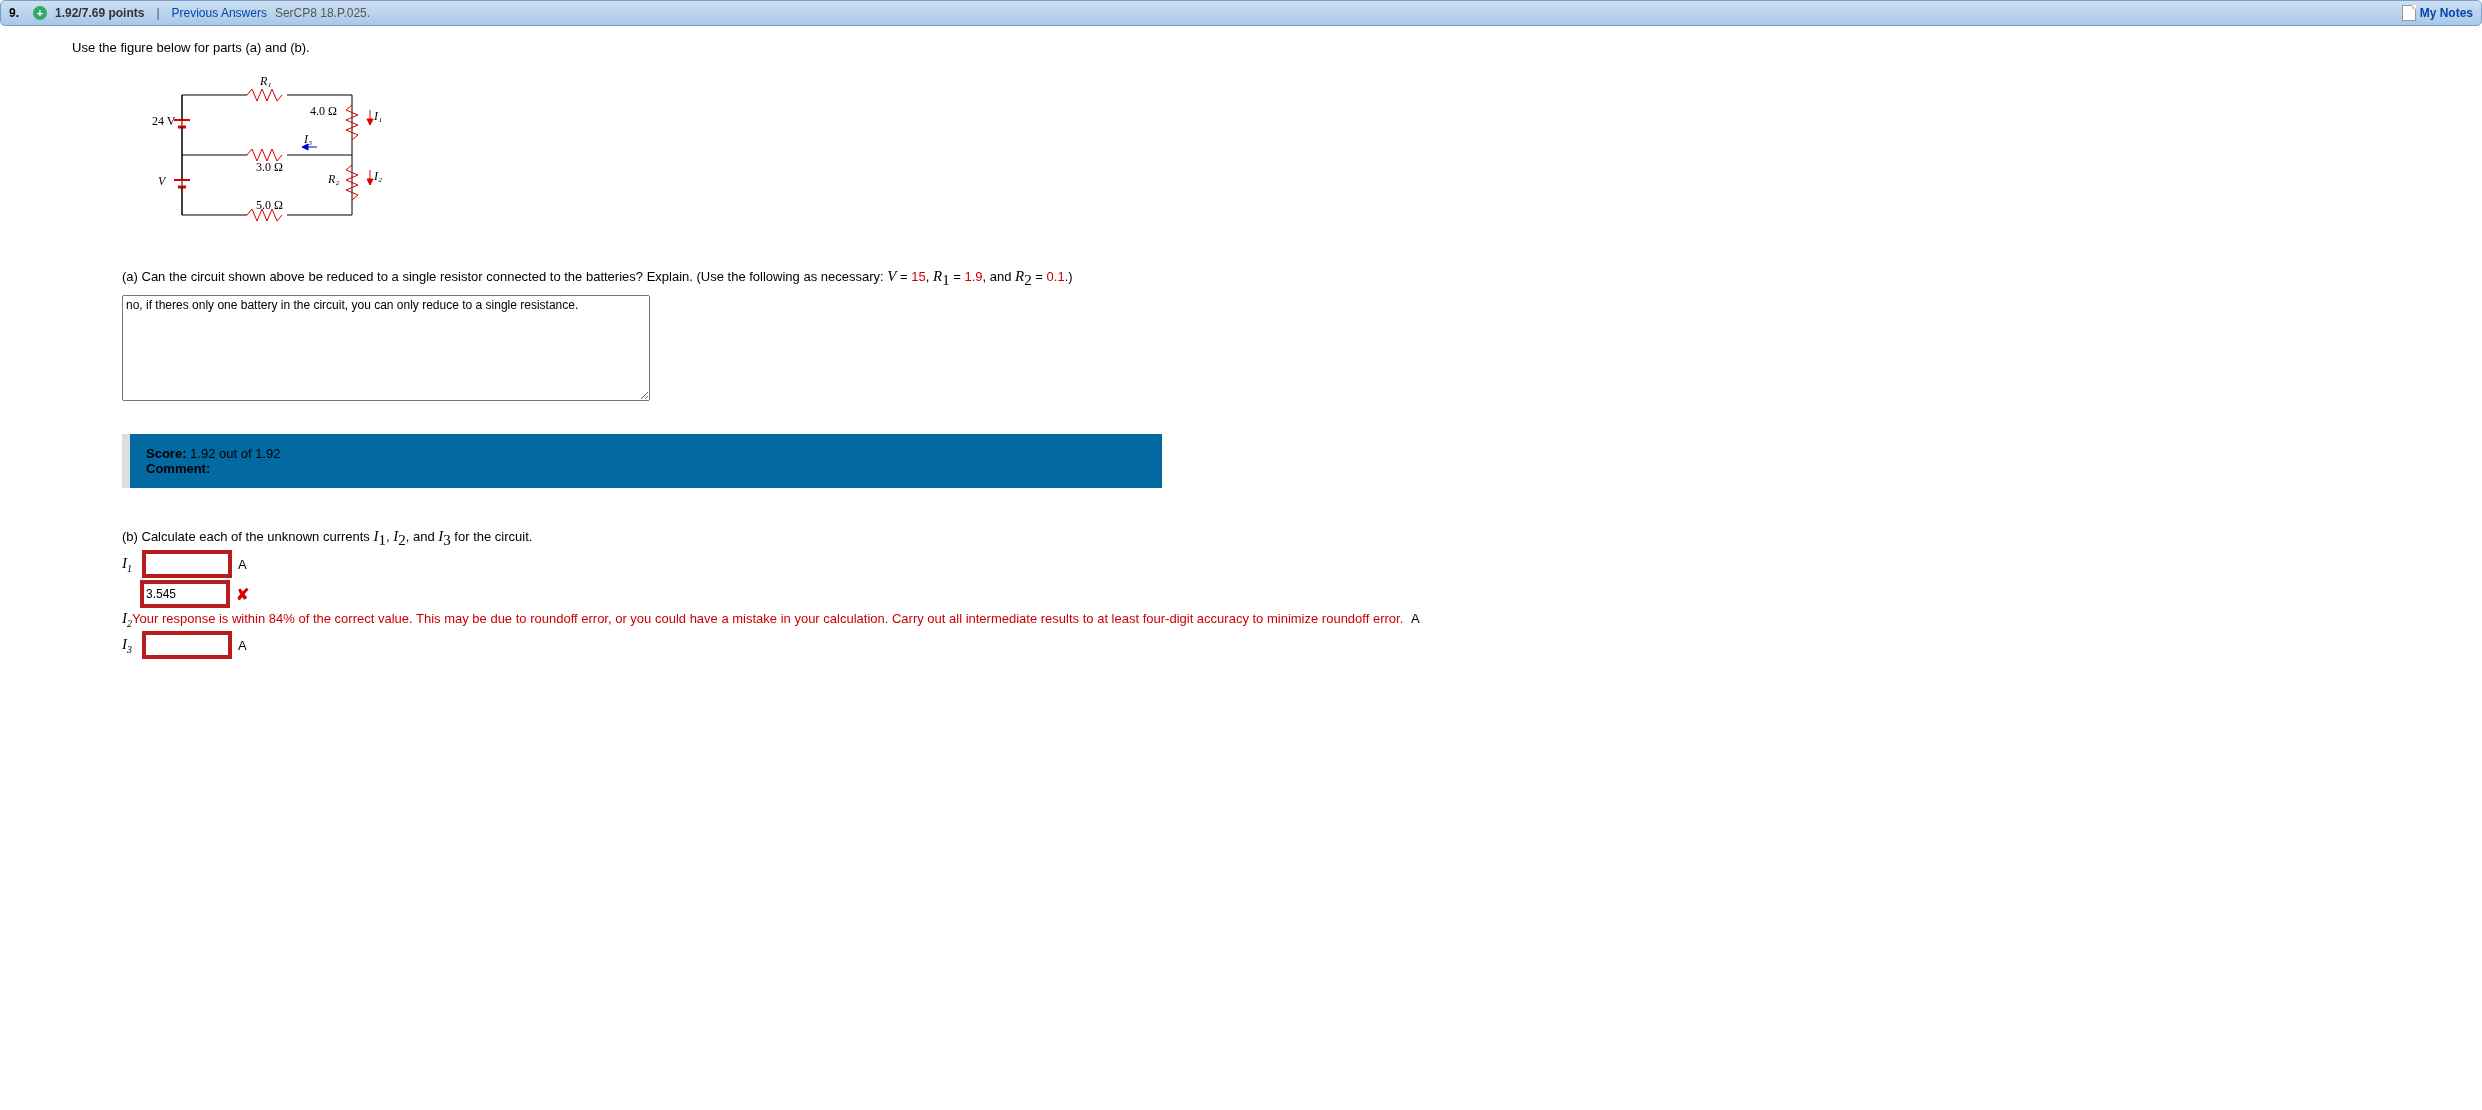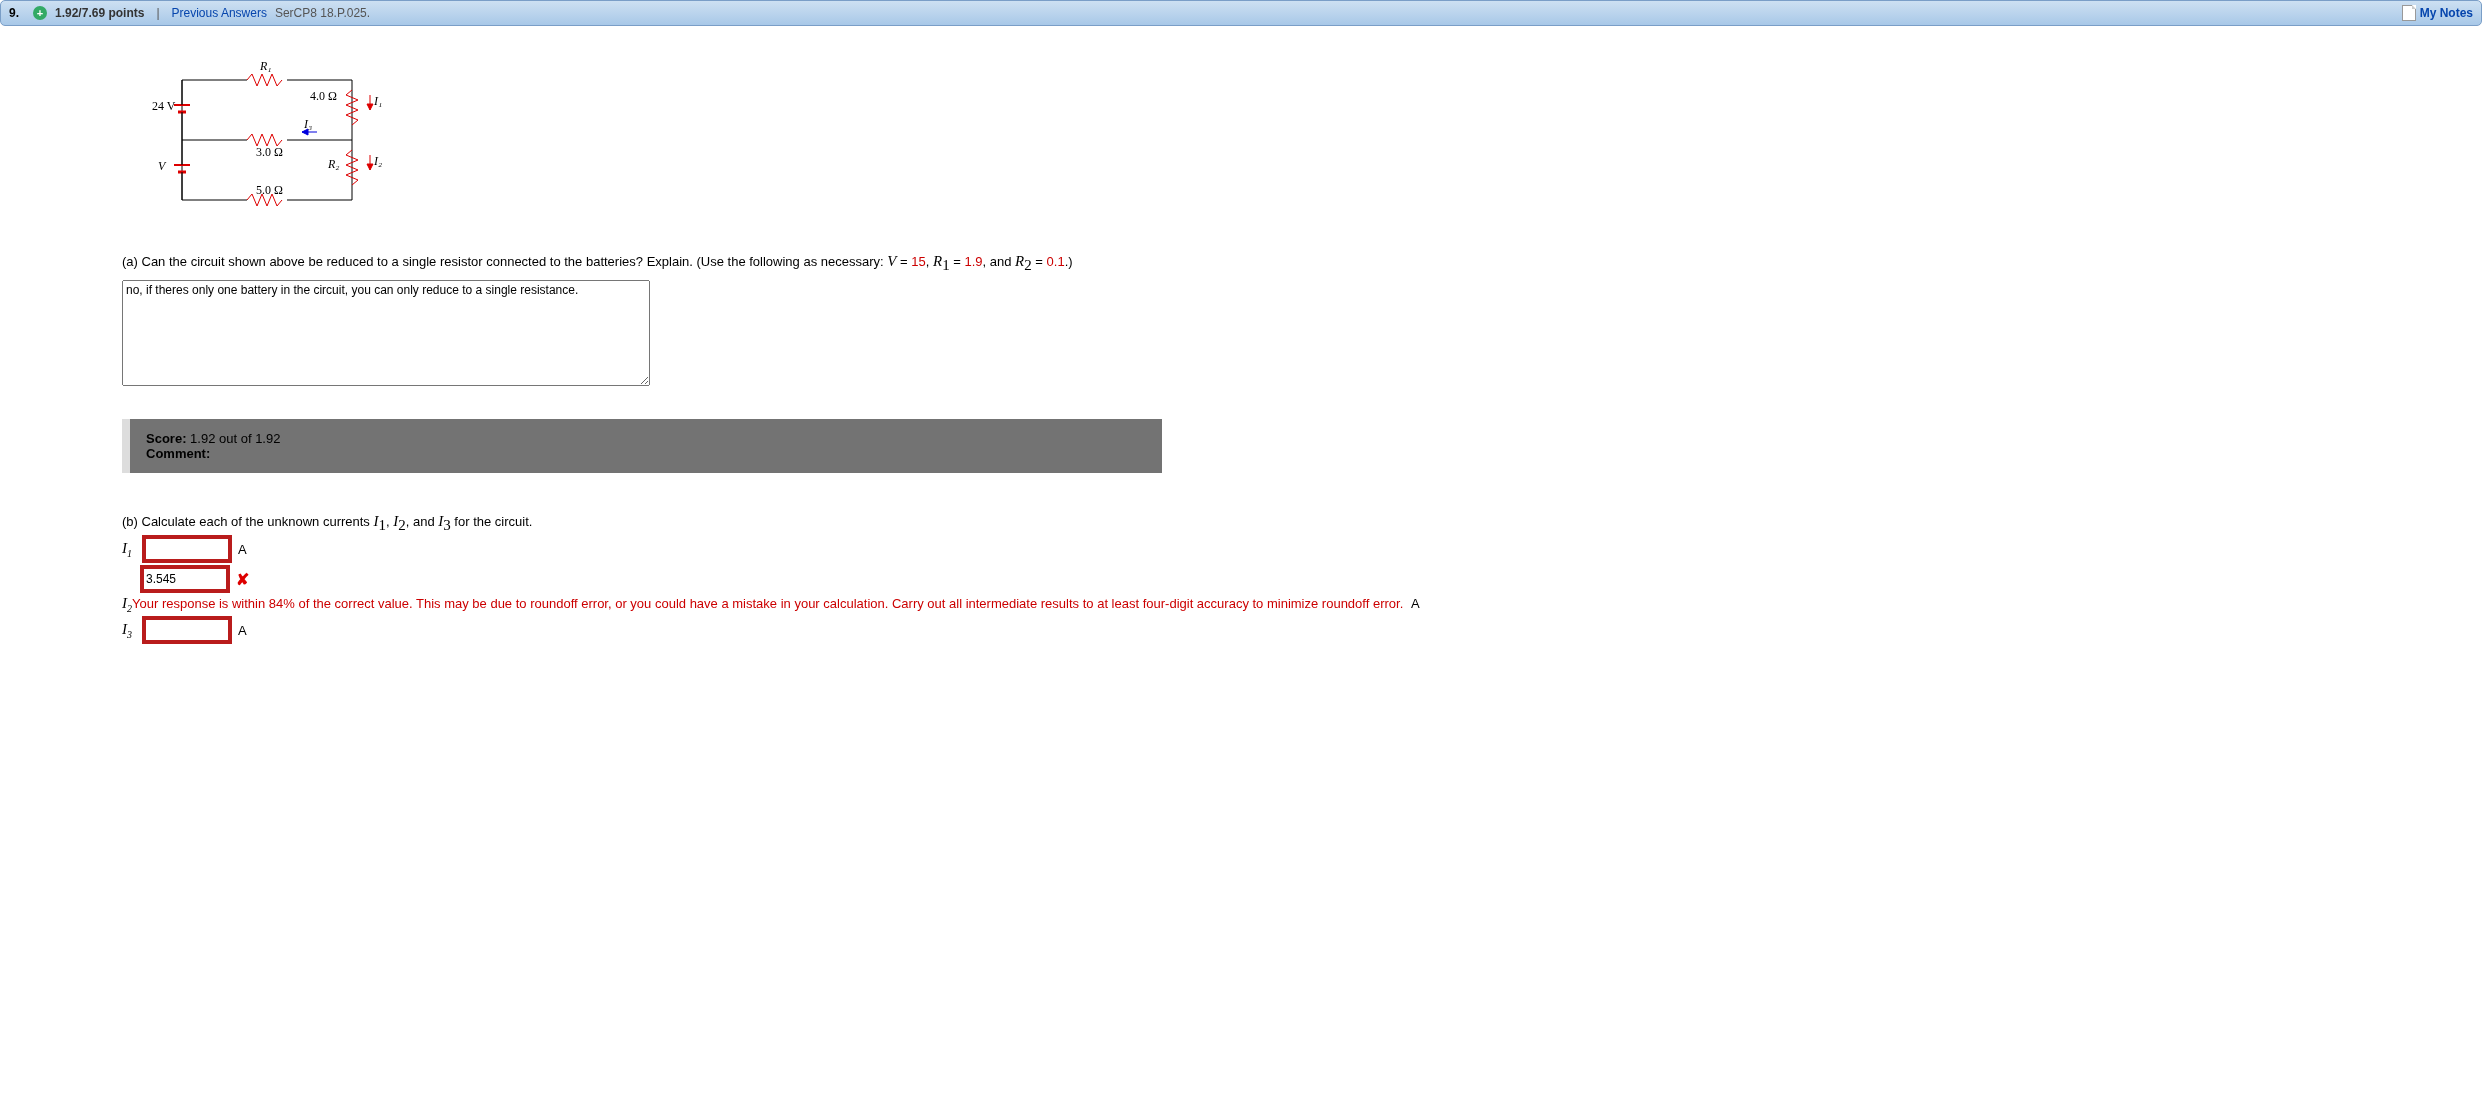--- a/index.html
+++ b/index.html
@@ -39,21 +39,21 @@
   .partq { margin: 18px 0 6px 50px; }
   .ital { font-style: italic; }
   .redv { color:#c00;}
   textarea.essay {
     width: 520px; height: 100px; font-family: Arial, sans-serif; font-size: 12px;
     padding: 2px 3px; resize: both; margin-left:50px;
   }
   .feedback-box {
     margin: 30px 0 0 50px;
     width: 1000px;
-    background: #737373;
+    background: #0369a1;
     border-left: 8px solid #ddd;
     padding: 12px 16px;
     font-size: 13px;
   }
   .feedback-box b { font-weight:bold;}
   .partb { margin-top: 40px; margin-left:50px;}
   .irow { display:flex; align-items:center; gap:2px; margin:2px 0;}
   .ilabel { font-style: italic; font-family: 'Times New Roman', serif; font-size:15px; width:18px;}
   .ilabel sub{ font-size:10px;}
   input.num {
@@ -78,20 +78,21 @@
     <span class="refcode">SerCP8 18.P.025.</span>
   </div>
   <div class="mynotes">
     <span class="notes-icon"></span>
     <span>My Notes</span>
   </div>
 </div>
 
 <div class="qbody">
 
+  <div class="prompt">Use the figure below for parts (a) and (b).</div>
 
   <div class="figwrap">
     <svg class="circuit" viewBox="0 0 260 180">
 
       <g stroke="#000" stroke-width="1" fill="none">
 
         <path d="M30 30 L30 90 M30 30 L95 30"></path>
         <path d="M135 30 L200 30 L200 90"></path>
 
         <path stroke="#d00" d="M95 30 l5 -6 l5 12 l5 -12 l5 12 l5 -12 l5 12 l5 -6"></path>

